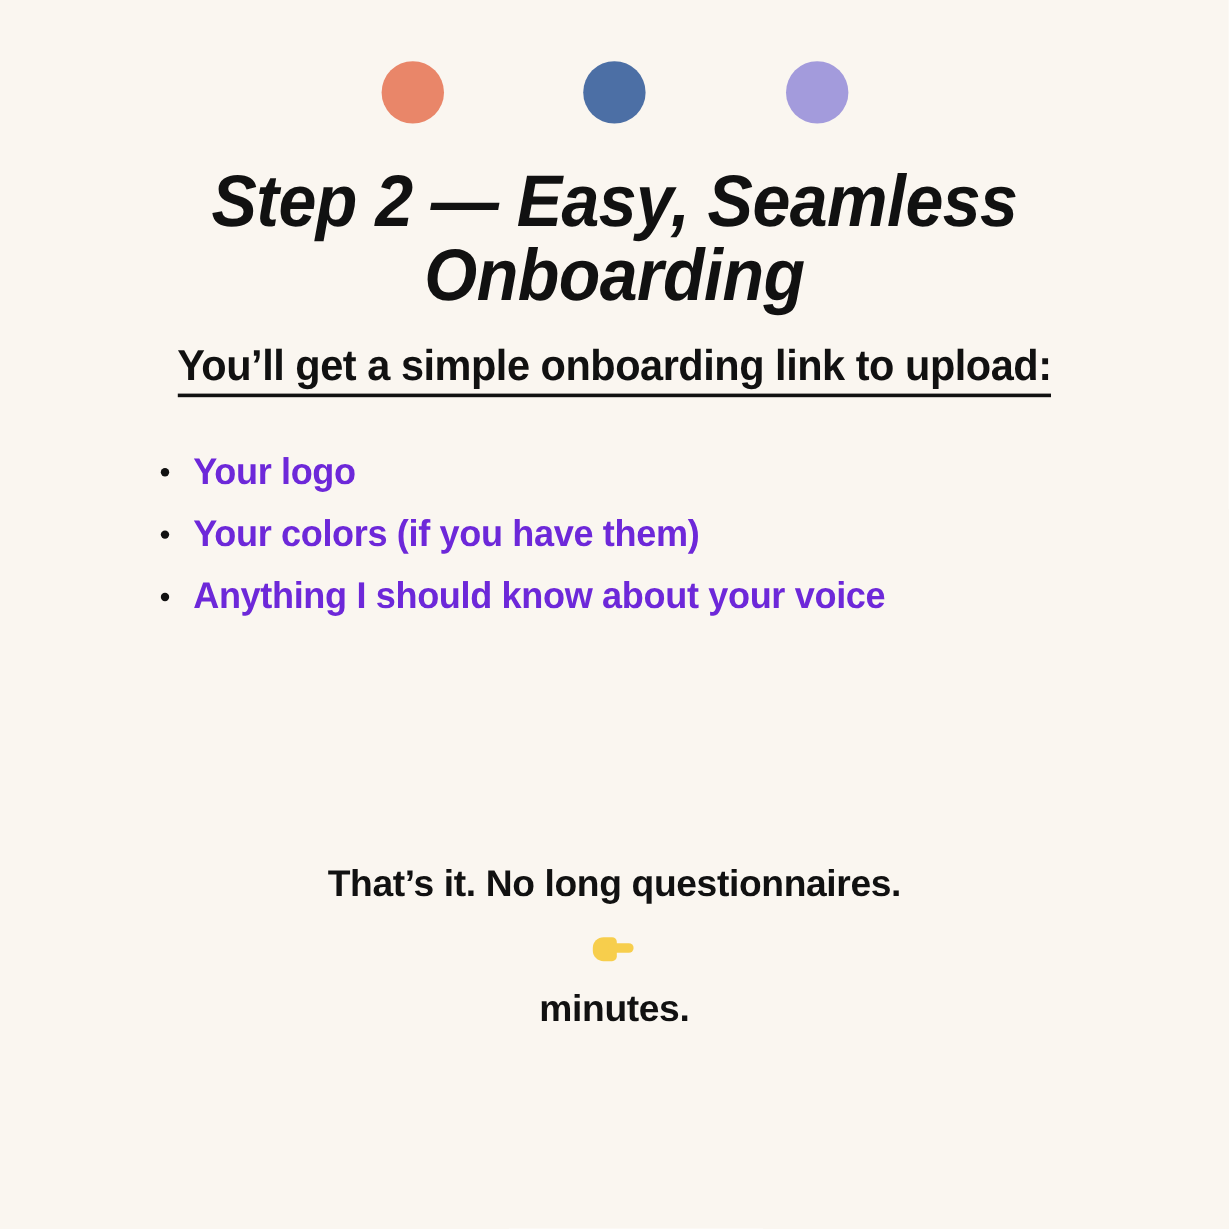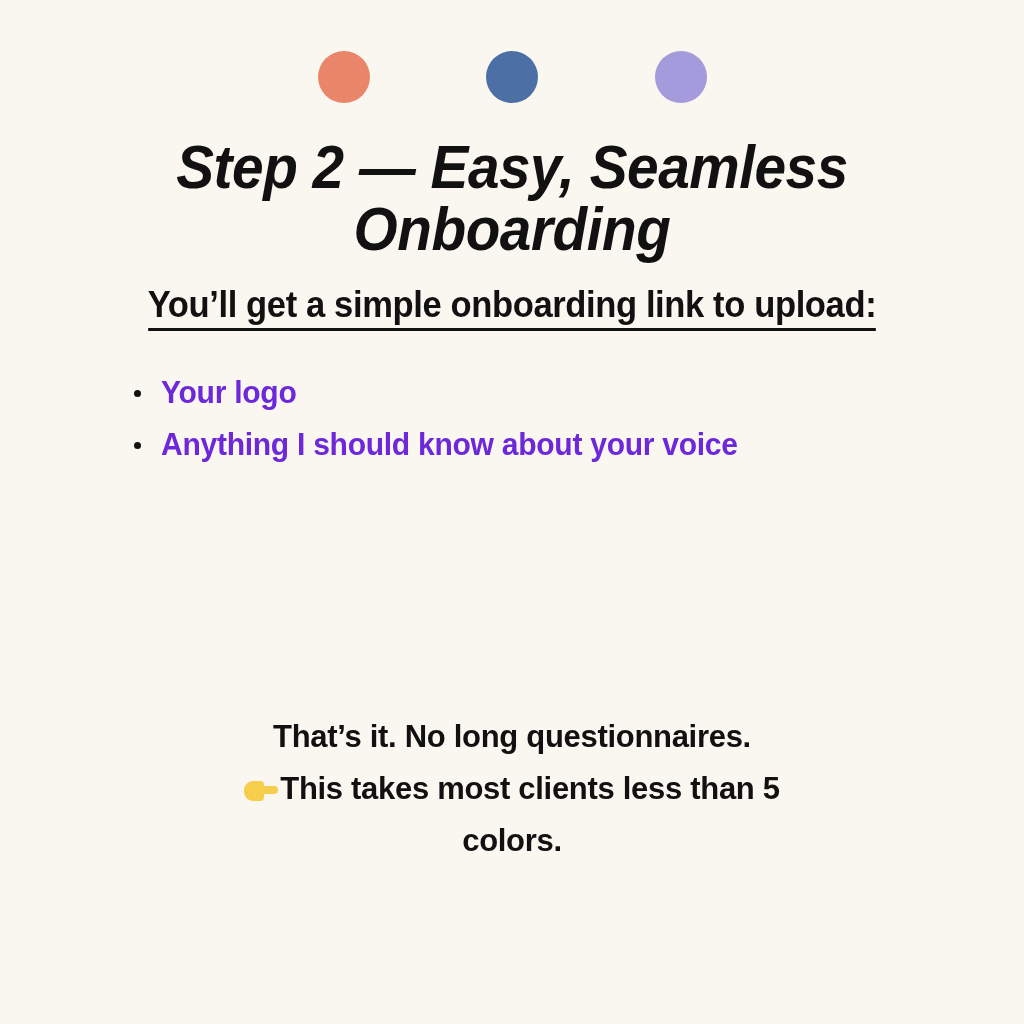--- a/index.html
+++ b/index.html
@@ -172,23 +172,27 @@
 
   <div class="subhead"><span class="u">You’ll get a simple onboarding link to upload:</span></div>
 
   <ul class="bullets">
     <li>
       <span class="bullet-dot"></span>
       <span class="bullet-text">Your logo</span>
     </li>
     <li>
       <span class="bullet-dot"></span>
+      <span class="bullet-text">Your colors (if you have them)</span>
+    </li>
+    <li>
+      <span class="bullet-dot"></span>
       <span class="bullet-text">Anything I should know about your voice</span>
     </li>
   </ul>
 
   <div class="closing">
     <span class="line">That’s it. No long questionnaires.</span>
-    <span class="line"><span class="hand-icon"><span class="palm"></span><span class="finger"></span></span><span>This takes most clients less than 5</span></span>
-    <span class="line">colors.</span>
+    <span class="line"><span class="hand-icon"><span class="palm"></span><span class="finger"></span></span></span>
+    <span class="line">minutes.</span>
   </div>
 
 </div>
 
 </body></html>

